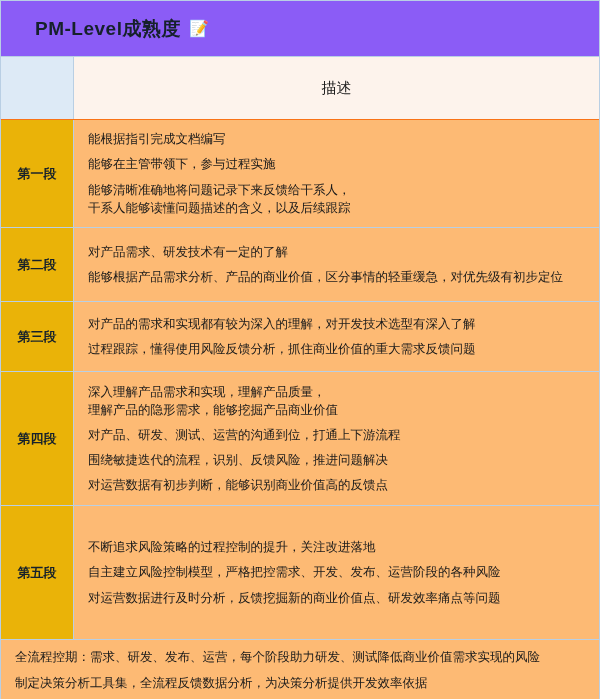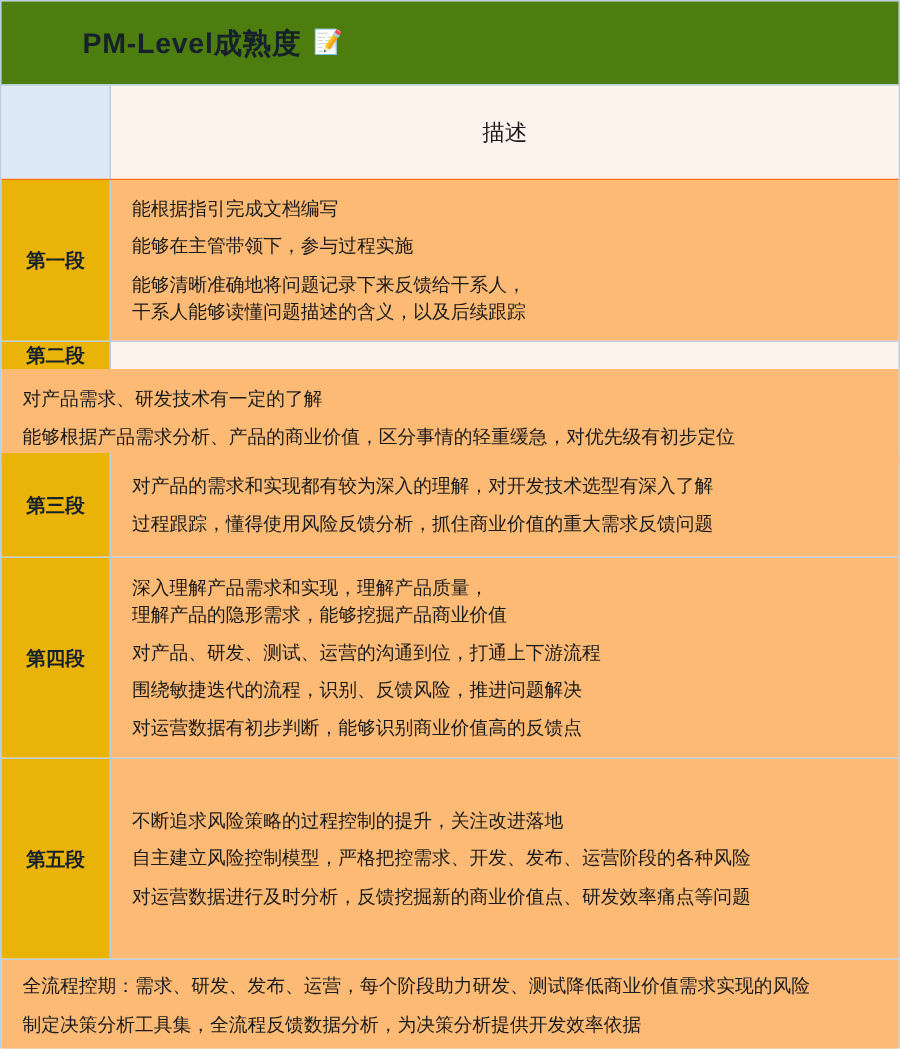--- a/index.html
+++ b/index.html
@@ -20,25 +20,25 @@
     box-sizing: border-box;
     border: 1px solid #b9cfe4;
     background: #fdf3ec;
     display: flex;
     flex-direction: column;
   }
   
   .title-row {
     height: 56px;
     min-height: 56px;
-    background: #4d7c0f;
+    background: #8b5cf6;
     border-bottom: 1px solid #b9cfe4;
     display: flex;
     align-items: center;
-    padding-left: 54px;
+    padding-left: 34px;
     box-sizing: border-box;
   }
   .title-text {
     font-size: 19px;
     font-weight: bold;
     letter-spacing: 0.5px;
     color: #16212b;
   }
   .title-emoji {
     font-size: 16px;
@@ -104,21 +104,21 @@
   }
   .line {
     font-size: 12.5px;
     line-height: 1.45;
     padding: 3.5px 0;
     color: #1a1a1a;
     white-space: pre-line;
   }
   
   .r0 { height: 108px; }
-  .r1 { height: 74px; flex-direction: column; }
+  .r1 { height: 74px; }
   .r2 { height: 70px; }
   .r3 { height: 134px; }
   .r4 { height: 134px; }
   .r5 { height: 60px; }
 </style>
 </head>
 <body>
 
 <div class="page">
 

